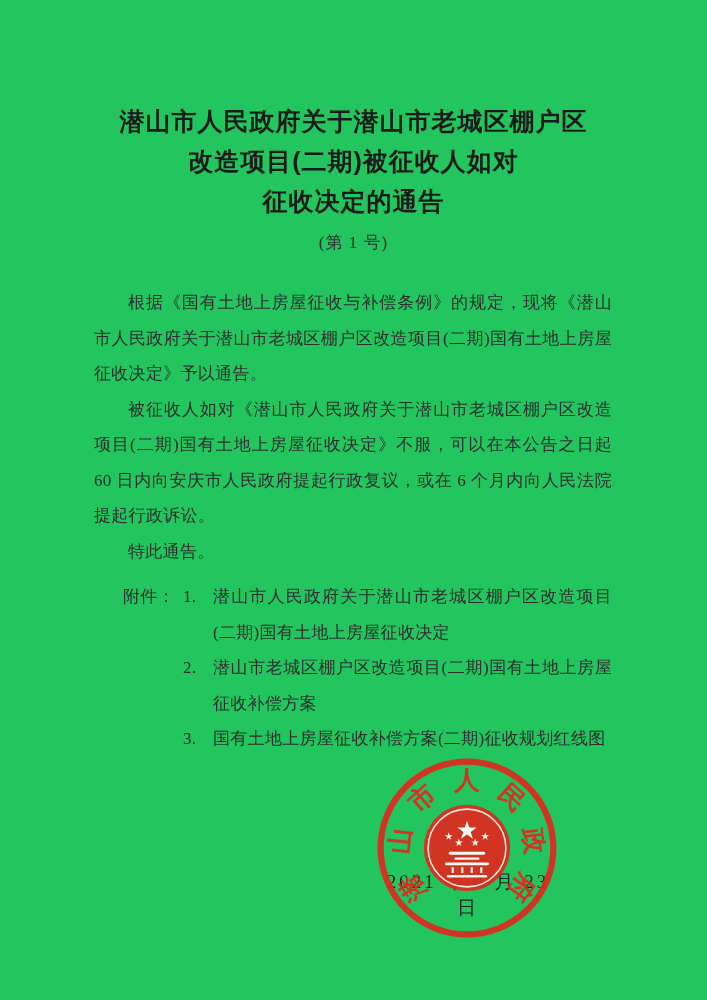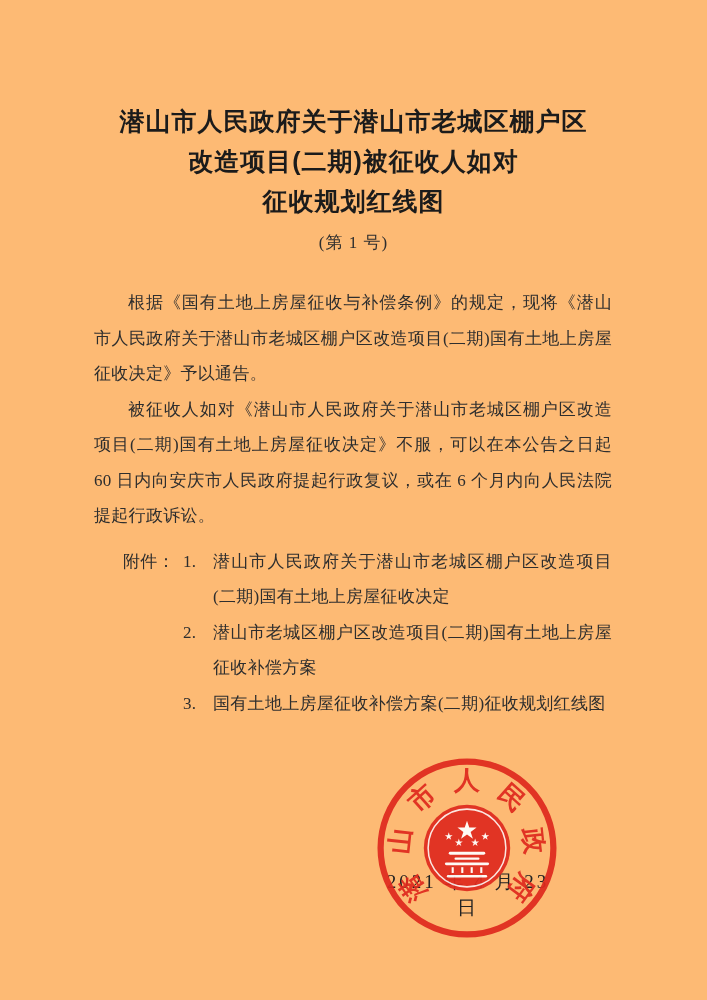--- a/index.html
+++ b/index.html
@@ -1,21 +1,21 @@
 <!DOCTYPE html>
 <html style="--seal-color: #df2a1e;"><head>
 <meta charset="utf-8">
 <style>
   html, body { margin: 0; padding: 0; background: #ffffff; }
   .page {
     position: relative;
     width: 707px;
     height: 1000px;
     margin: 0 auto;
-    background: #fdba74;
+    background: #22c55e;
     overflow: hidden;
     font-family: "Liberation Serif", "DejaVu Serif", serif;
     color: #2e2e2e;
   }
   .title {
     padding-top: 101px;
     text-align: center;
     font-family: "Liberation Sans", "DejaVu Sans", sans-serif;
     font-weight: 700;
     font-size: 25px;
@@ -78,28 +78,29 @@
   }
 </style>
 </head>
 <body>
 
 <div class="page">
 
   <div class="title">
     <div>潜山市人民政府关于潜山市老城区棚户区</div>
     <div>改造项目(二期)被征收人如对</div>
-    <div>征收规划红线图</div>
+    <div>征收决定的通告</div>
   </div>
 
   <div class="doc-number">(第 1 号)</div>
 
   <div class="body-text">
     <p>根据《国有土地上房屋征收与补偿条例》的规定，现将《潜山市人民政府关于潜山市老城区棚户区改造项目(二期)国有土地上房屋征收决定》予以通告。</p>
     <p>被征收人如对《潜山市人民政府关于潜山市老城区棚户区改造项目(二期)国有土地上房屋征收决定》不服，可以在本公告之日起 60 日内向安庆市人民政府提起行政复议，或在 6 个月内向人民法院提起行政诉讼。</p>
+    <p>特此通告。</p>
   </div>
 
   <div class="attachments">
     <div class="att-item">
       <span class="att-prefix">附件：</span>
       <span class="att-num">1.</span>
       <span class="att-text">潜山市人民政府关于潜山市老城区棚户区改造项目(二期)国有土地上房屋征收决定</span>
     </div>
     <div class="att-item">
       <span class="att-prefix"></span>

